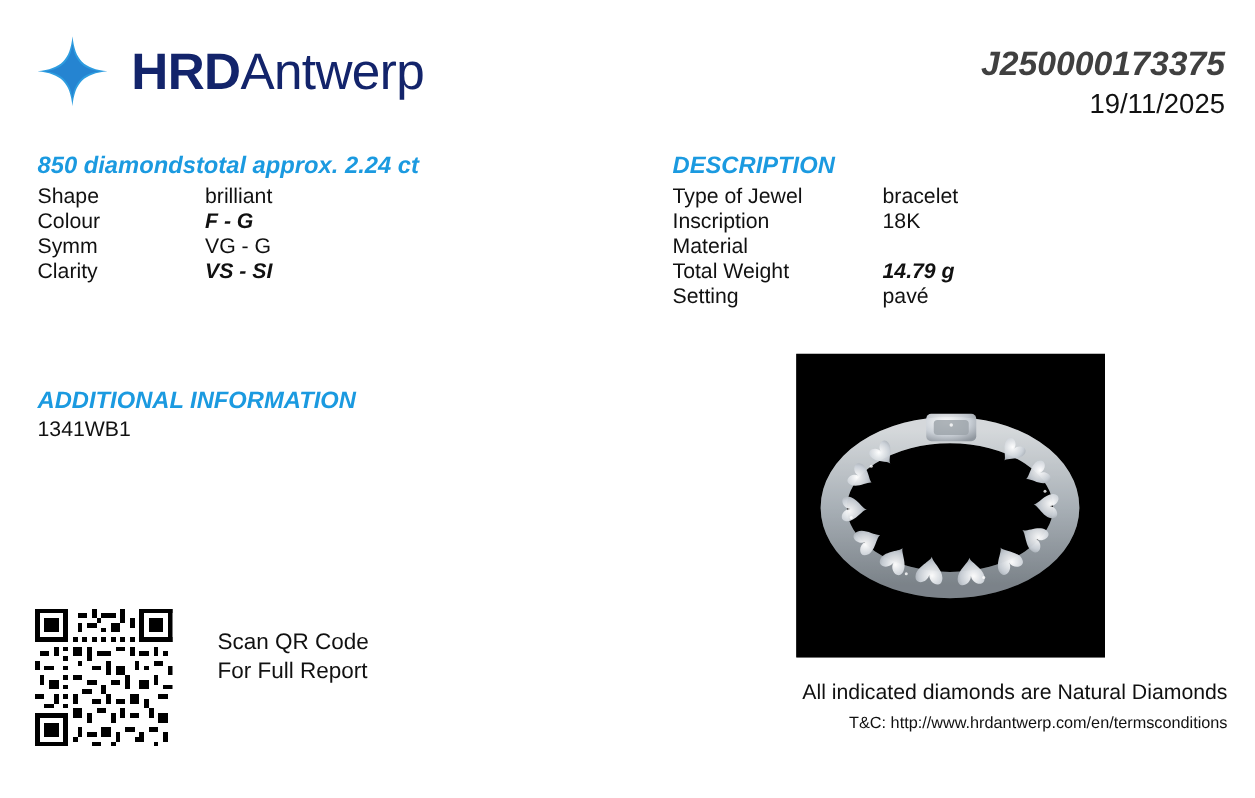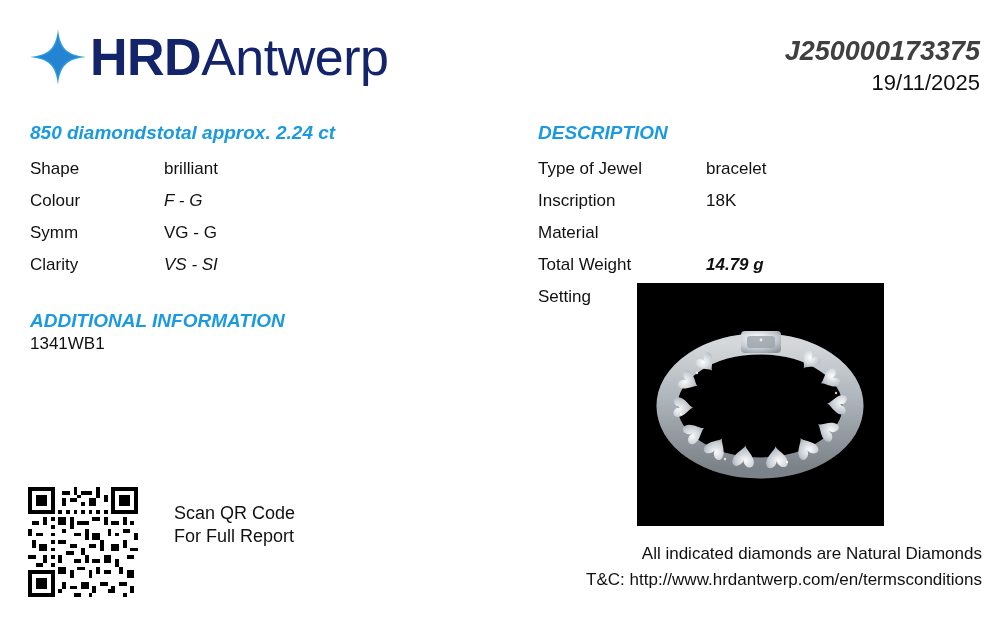--- a/index.html
+++ b/index.html
@@ -27,24 +27,25 @@
   }
   .logo-star {
     width: 56px;
     height: 56px;
     position: relative;
     flex: 0 0 auto;
     margin-right: 4px;
   }
   .logo-star svg { display: block; }
   .logo-text {
-    font-size: 52px;
+    font-size: 41px;
     letter-spacing: -0.5px;
     line-height: 1;
     white-space: nowrap;
+    margin-left: 15px;
   }
   .logo-hrd {
     font-weight: bold;
     color: #13246b;
   }
   .logo-antwerp {
     font-weight: normal;
     color: #13246b;
   }
 
@@ -86,32 +87,31 @@
   }
   .diamond-table {
     position: absolute;
     left: 30px;
     top: 147px;
     font-size: 17px;
     line-height: 20px;
   }
   .dt-row {
     display: flex;
-    margin-top: 12px;
   }
   .dt-label {
     width: 134px;
     flex: 0 0 134px;
     color: #111111;
   }
   .dt-value {
     color: #111111;
   }
   .dt-value.bold-italic {
-    font-weight: normal;
+    font-weight: bold;
     font-style: italic;
   }
 
   
   .addinfo-head {
     position: absolute;
     left: 30px;
     top: 310px;
   }
   .addinfo-value {
@@ -161,21 +161,21 @@
     position: absolute;
     right: 22px;
     top: 544px;
     font-size: 17px;
     white-space: nowrap;
   }
   .note-tc {
     position: absolute;
     right: 22px;
     top: 570px;
-    font-size: 17px;
+    font-size: 13px;
     white-space: nowrap;
   }
 
   
   .qr-code {
     position: absolute;
     left: 28px;
     top: 487px;
     width: 110px;
     height: 110px;

